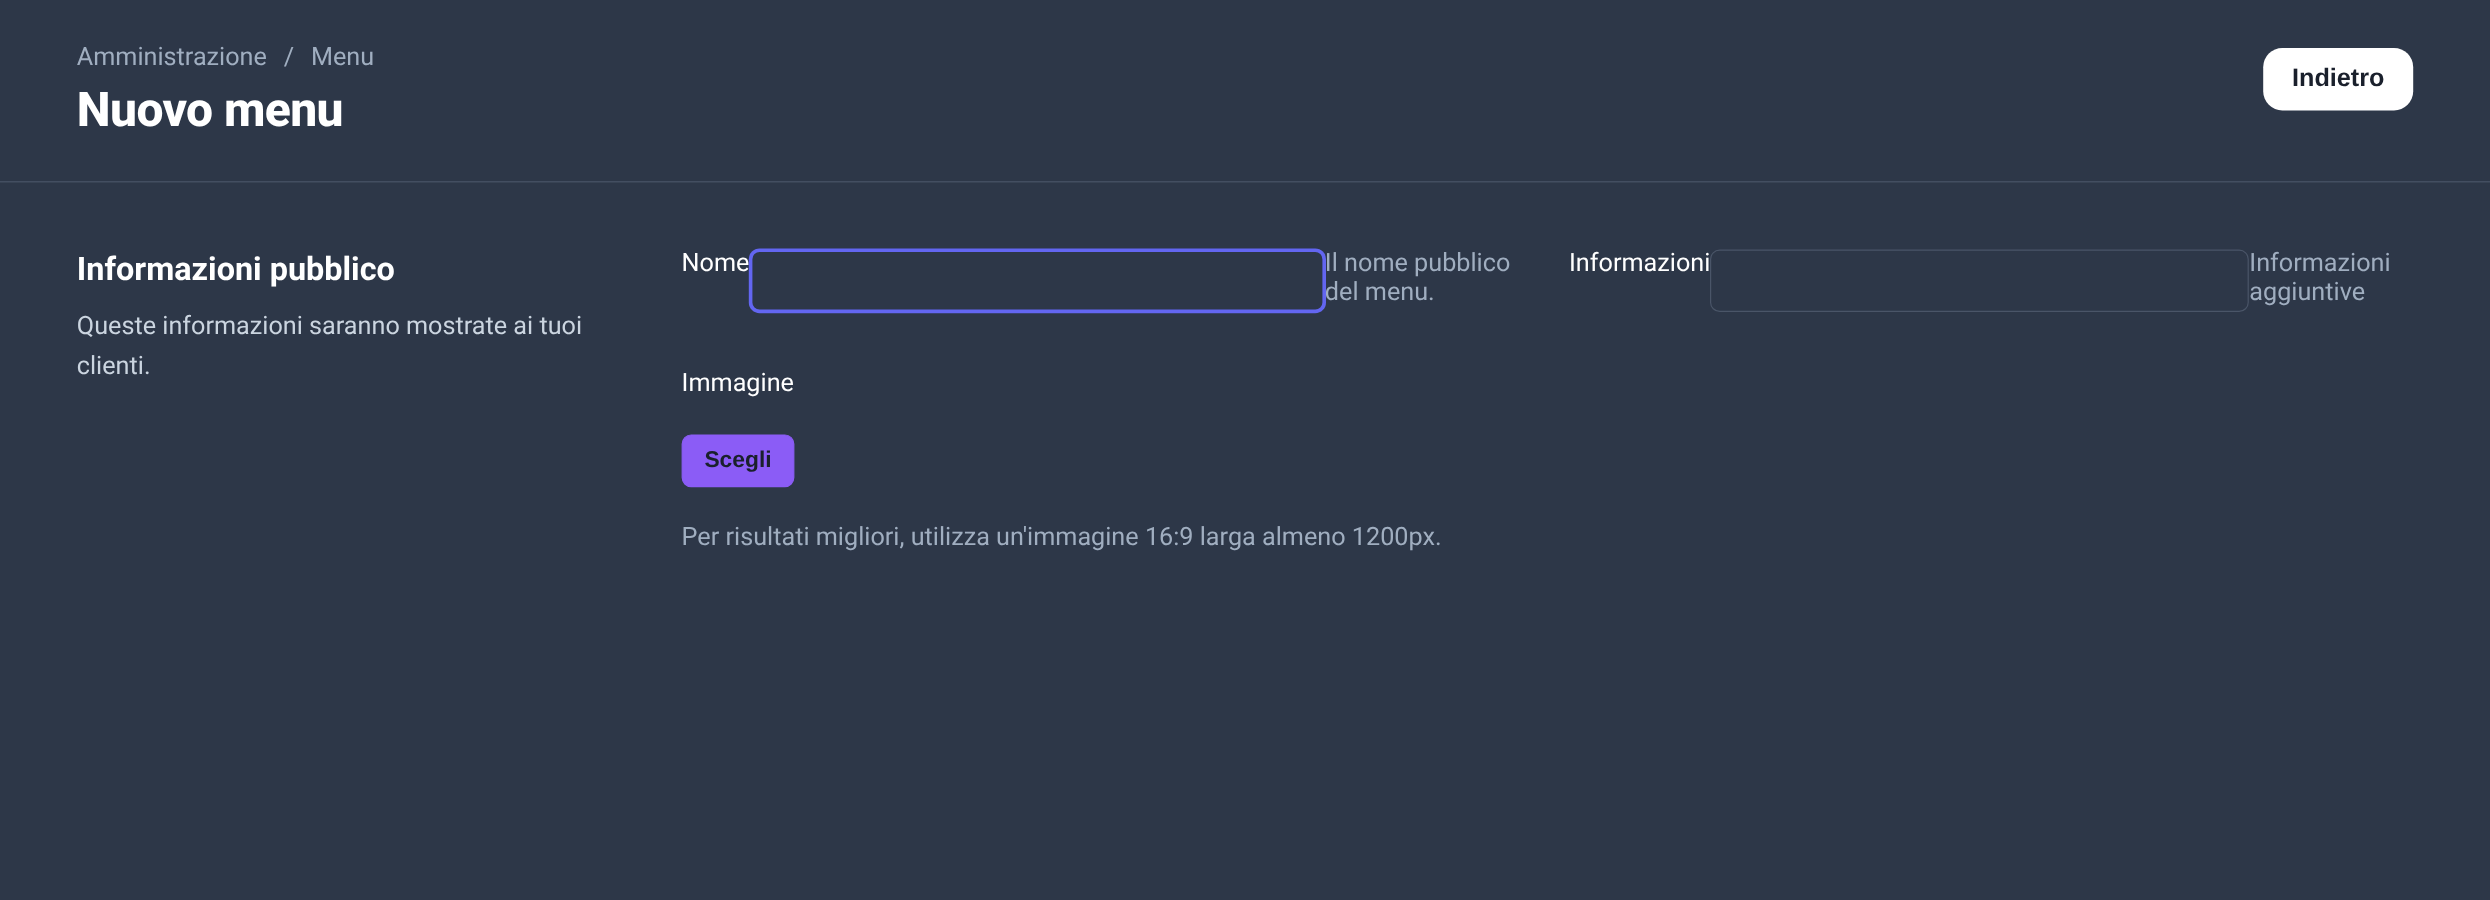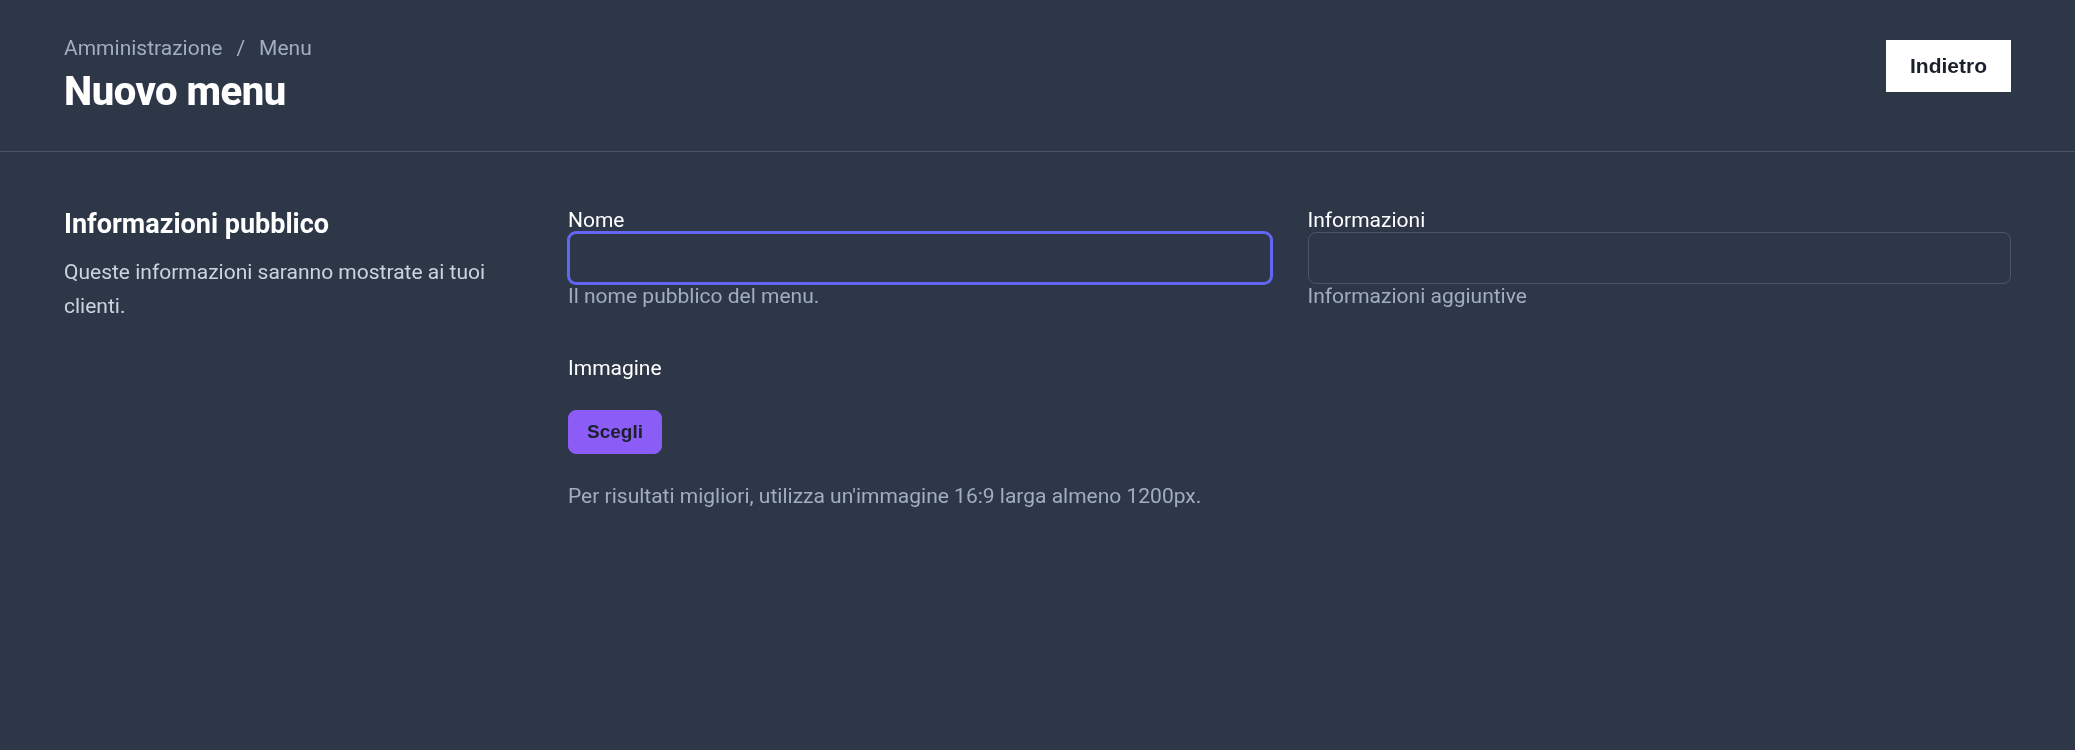--- a/index.html
+++ b/index.html
@@ -52,21 +52,21 @@
       font-size: 40px;
       font-weight: 800;
       color: #ffffff;
       letter-spacing: -0.5px;
     }
 
     .back-button {
       background-color: #ffffff;
       color: #1a202c;
       border: none;
-      border-radius: 0;
+      border-radius: 16px;
       padding: 14px 24px;
       font-size: 21px;
       font-weight: 700;
       cursor: pointer;
       margin-top: 4px;
     }
 
     .content {
       padding: 56px 64px;
       display: grid;
@@ -98,21 +98,21 @@
     }
 
     .row {
       display: grid;
       grid-template-columns: 1fr 1fr;
       gap: 36px;
     }
 
     .field {
       display: flex;
-      flex-direction: column;
+      flex-direction: row;
       gap: 0;
     }
 
     .field-label {
       font-size: 21px;
       color: #ffffff;
       font-weight: 400;
     }
 
     .field-input {

